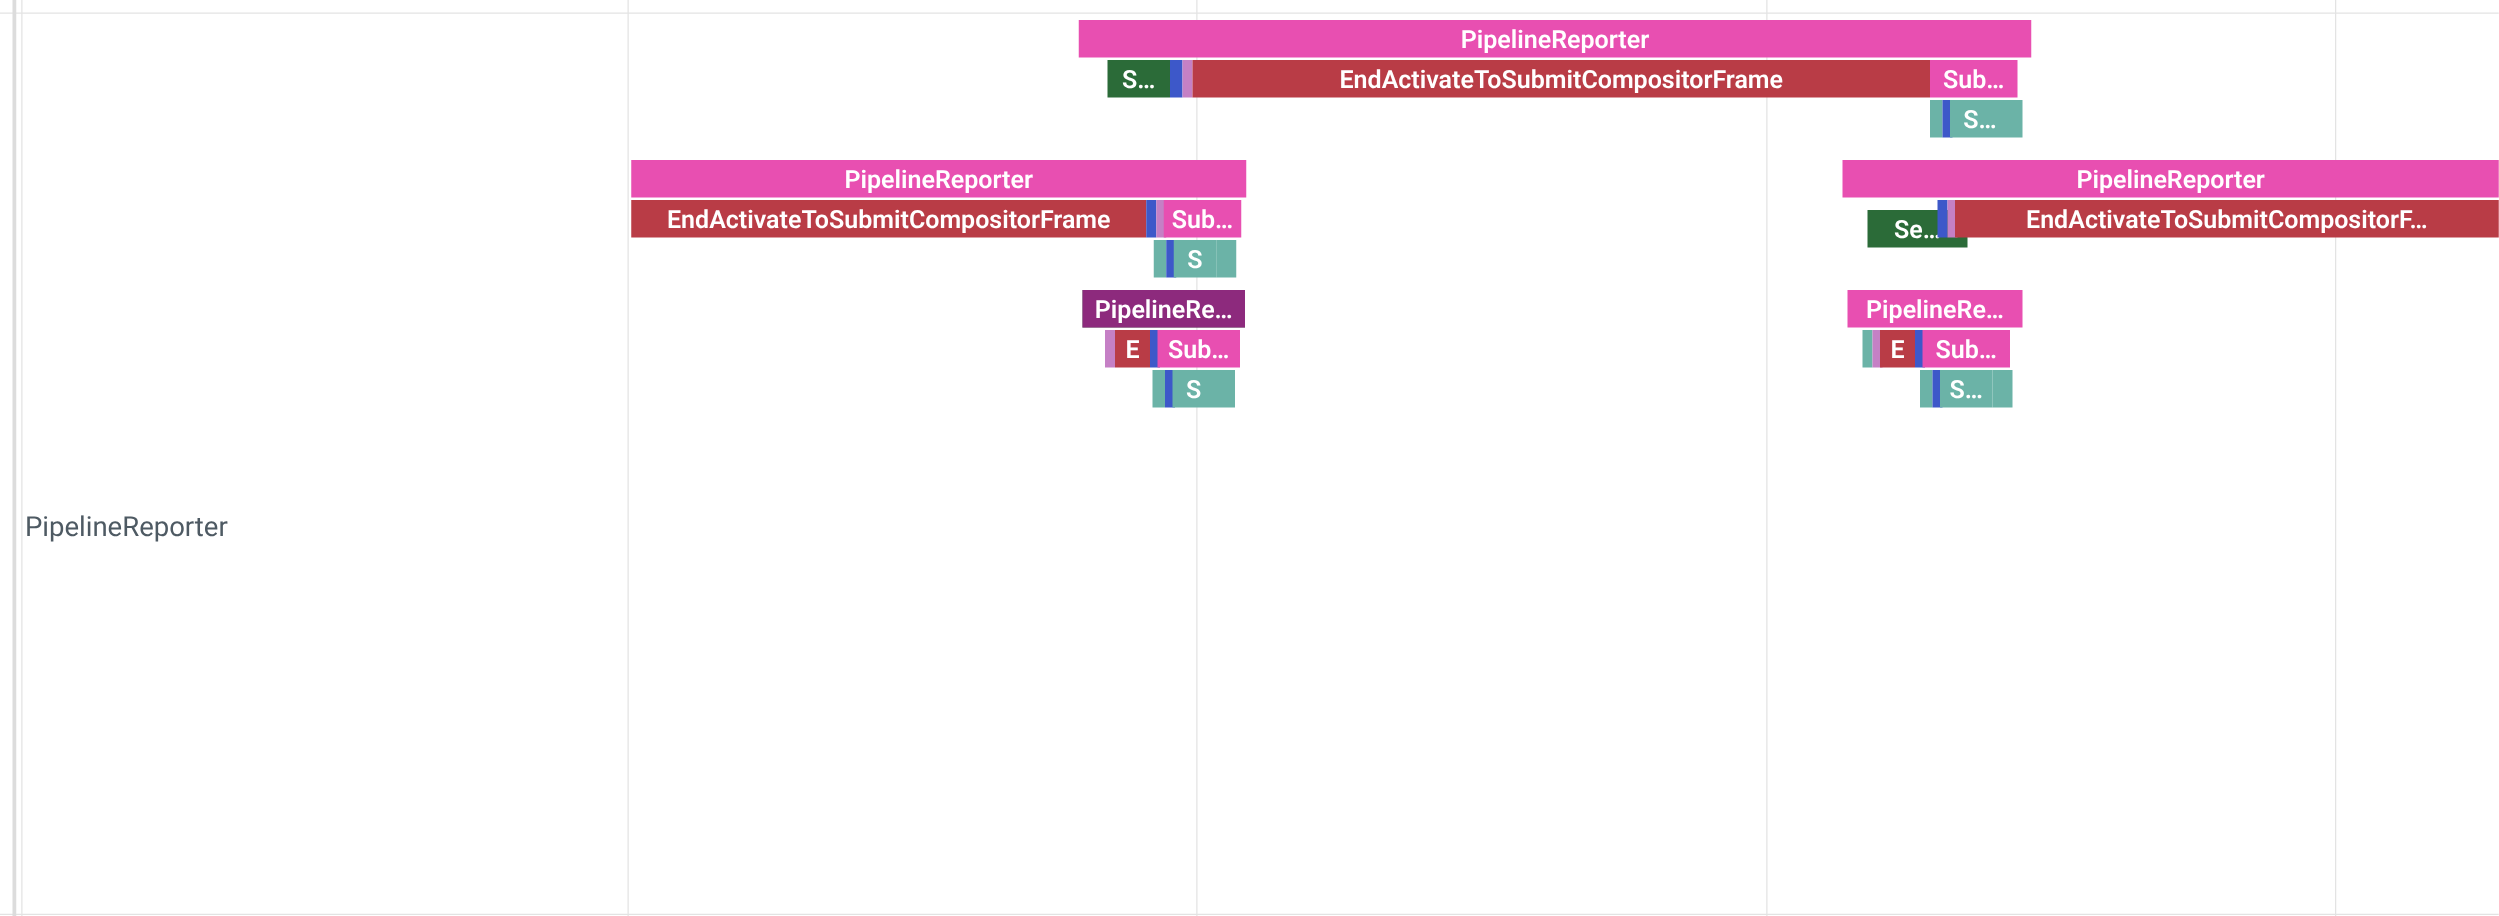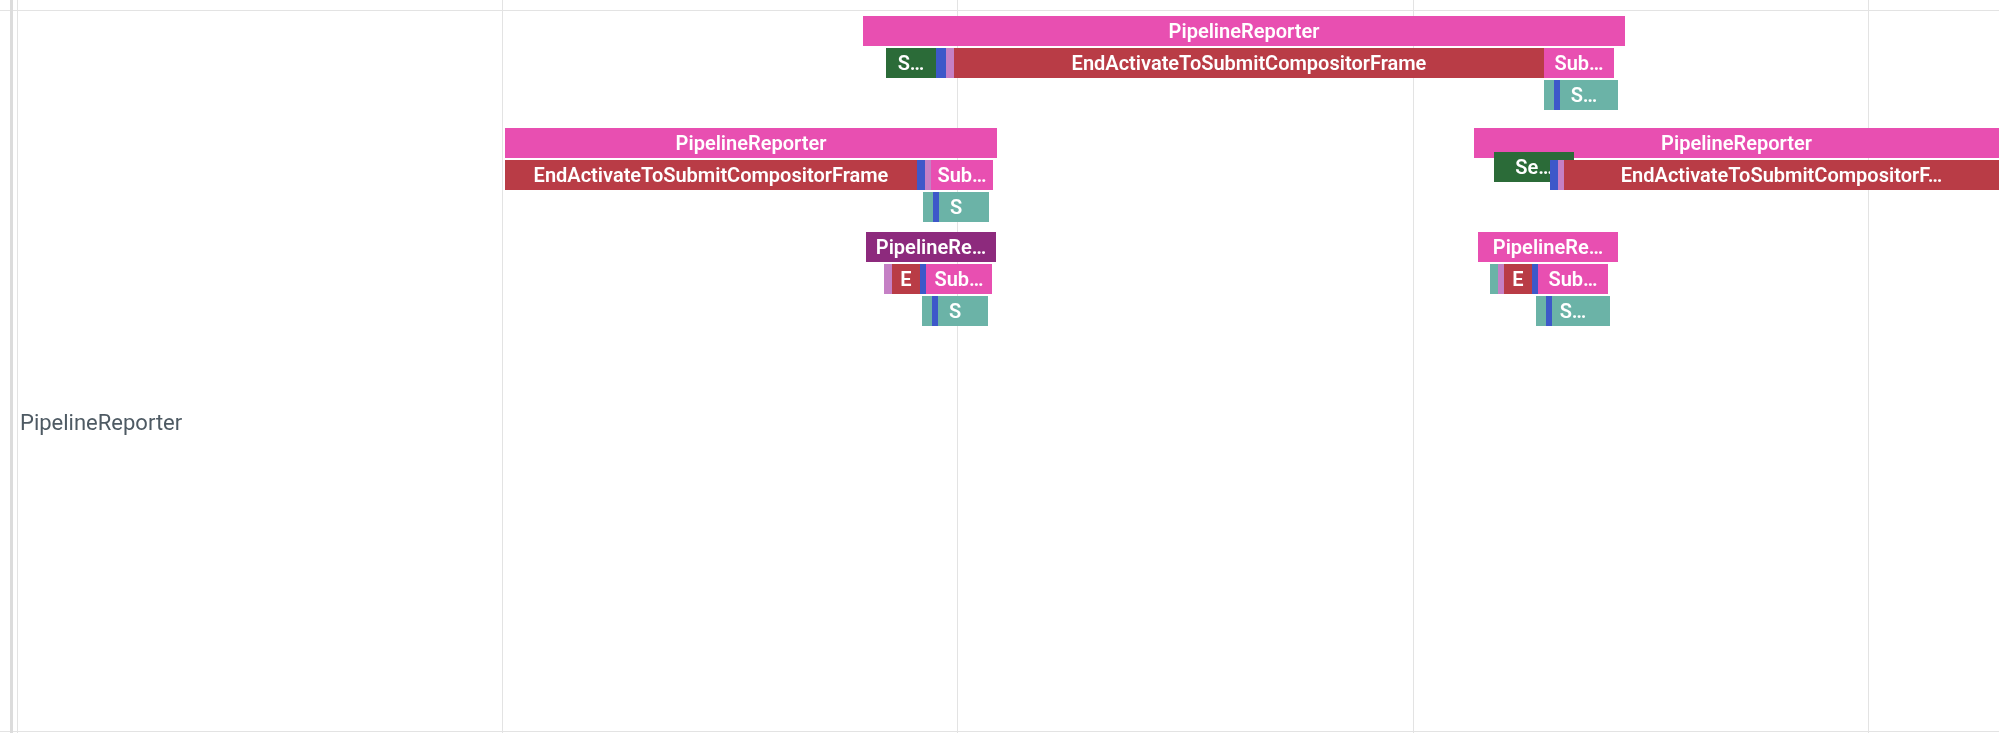--- a/index.html
+++ b/index.html
@@ -98,21 +98,21 @@
 
 <div class="slice pink" style="left:931px; top:160px; width:62px;">Sub…</div>
 
 <div class="slice teal" style="left:923px; top:192px; width:10px;"></div>
 <div class="slice blue" style="left:933px; top:192px; width:6px;"></div>
 <div class="slice teal" style="left:939px; top:192px; width:34px;">S</div>
 <div class="slice teal" style="left:973px; top:192px; width:16px;"></div>
 
 <div class="slice pink" style="left:1474px; top:128px; width:525px;">PipelineReporter</div>
 
-<div class="slice green" style="left:1494px; top:152px; width:80px;">Se…</div>
+<div class="slice green" style="left:1494px; top:168px; width:80px;">Se…</div>
 
 <div class="slice blue" style="left:1550px; top:160px; width:8px;"></div>
 
 <div class="slice orchid" style="left:1558px; top:160px; width:6px;"></div>
 
 <div class="slice darkred" style="left:1564px; top:160px; width:435px;">EndActivateToSubmitCompositorF…</div>
 
 <div class="slice purple selected" style="left:866px; top:232px; width:130px;">PipelineRe…</div>
 
 <div class="slice orchid" style="left:884px; top:264px; width:8px;"></div>

